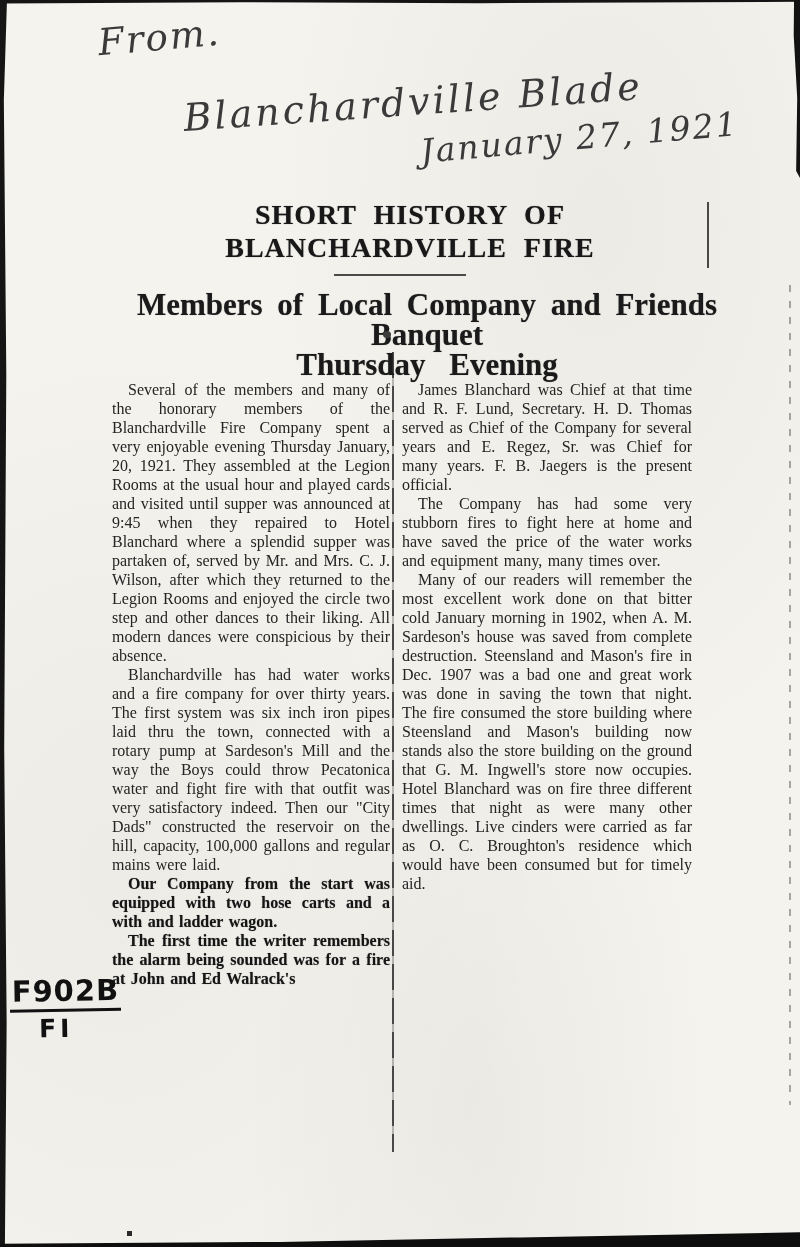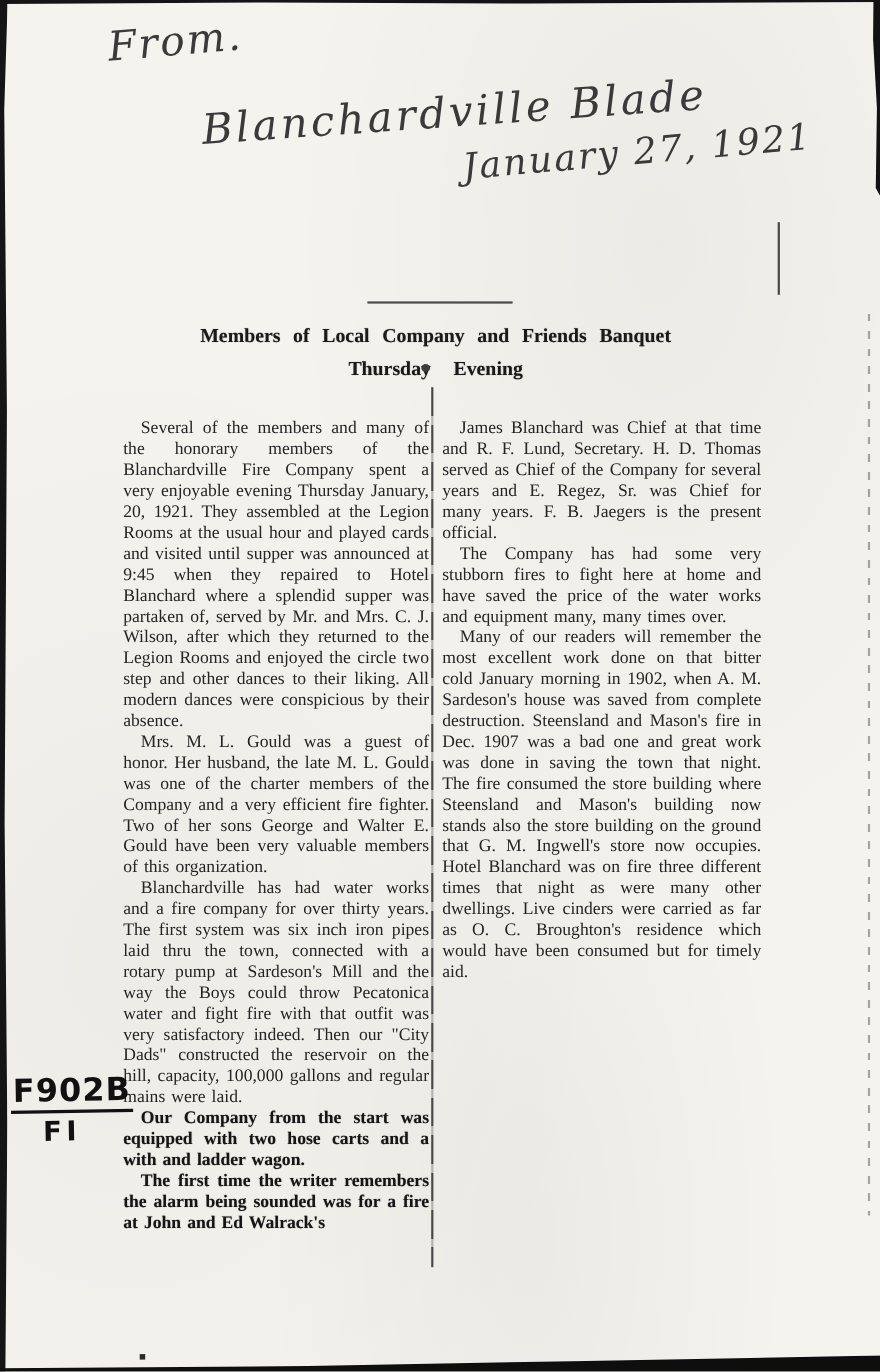--- a/index.html
+++ b/index.html
@@ -40,22 +40,22 @@
   .hand-date{left:420px;top:118px;font-size:33px;transform:rotate(-5deg);letter-spacing:2px;}
 
   
   .headline{position:absolute;left:108px;top:198px;width:604px;text-align:center;
     font-weight:700;font-size:28px;line-height:33px;letter-spacing:1px;color:#181818;
     text-shadow:0 0 1px rgba(20,20,20,.55);}
   .headline .l1{word-spacing:9px;}
   .headline .l2{word-spacing:12px;}
   .head-rule{position:absolute;left:334px;top:274px;width:132px;height:2px;background:#4a4a4a;
     box-shadow:8px 0 0 -1px #6a6a6a;}
-  .subhead{position:absolute;left:92px;top:290px;width:608px;text-align:center;
-    font-weight:700;font-size:18px;line-height:30px;color:#1a1a1a;
+  .subhead{position:absolute;left:123px;top:290px;width:608px;text-align:center;
+    font-weight:700;font-size:31px;line-height:30px;color:#1a1a1a;
     text-shadow:0 0 1px rgba(20,20,20,.45);}
   .subhead .l1{word-spacing:7px;}
   .subhead .l2{word-spacing:16px;}
   .ink-blob{position:absolute;left:383px;top:331px;width:8px;height:7px;border-radius:50%;
     background:#3c3c3c;}
   .ink-dot-bottom{position:absolute;left:127px;top:1231px;width:5px;height:5px;background:#2b2b2b;}
 
   
   .col{position:absolute;top:356px;margin-top:24px;}
   .col-left{left:112px;width:278px;}
@@ -82,32 +82,32 @@
   <div class="edge-bottom"></div>
   <div class="right-dash-rule"></div>
   <div class="headline-side-rule"></div>
   <div class="column-divider"></div>
 
   <div class="hand hand-from">From.</div>
   <div class="hand hand-source">Blanchardville Blade</div>
   <div class="hand hand-date">January 27, 1921</div>
 
   <div class="headline">
+    <div class="l1">SHORT HISTORY OF BLANCHARDVILLE FIRE</div>
   </div>
   <div class="head-rule"></div>
   <div class="subhead">
     <div class="l1">Members of Local Company and Friends Banquet</div>
     <div class="l2">Thursday Evening</div>
   </div>
   <div class="ink-blob"></div>
   <div class="ink-dot-bottom"></div>
 
   <div class="col col-left">
     <p>Several of the members and many of the honorary members of the Blanchardville Fire Company spent a very enjoyable evening Thursday January, 20, 1921. They assembled at the Legion Rooms at the usual hour and played cards and visited until supper was announced at 9:45 when they repaired to Hotel Blanchard where a splendid supper was partaken of, served by Mr. and Mrs. C. J. Wilson, after which they returned to the Legion Rooms and enjoyed the circle two step and other dances to their liking. All modern dances were conspicious by their absence.</p>
-    <p>Mrs. M. L. Gould was a guest of honor. Her husband, the late M. L. Gould was one of the charter members of the Company and a very efficient fire fighter. Two of her sons George and Walter E. Gould have been very valuable members of this organization.</p>
     <p>Blanchardville has had water works and a fire company for over thirty years. The first system was six inch iron pipes laid thru the town, connected with a rotary pump at Sardeson's Mill and the way the Boys could throw Pecatonica water and fight fire with that outfit was very satisfactory indeed. Then our "City Dads" constructed the reservoir on the hill, capacity, 100,000 gallons and regular mains were laid.</p>
     <p class="heavy">Our Company from the start was equipped with two hose carts and a with and ladder wagon.</p>
     <p class="heavy">The first time the writer remembers the alarm being sounded was for a fire at John and Ed Walrack's</p>
   </div>
   <div class="col col-right">
     <p>James Blanchard was Chief at that time and R. F. Lund, Secretary. H. D. Thomas served as Chief of the Company for several years and E. Regez, Sr. was Chief for many years. F. B. Jaegers is the present official.</p>
     <p>The Company has had some very stubborn fires to fight here at home and have saved the price of the water works and equipment many, many times over.</p>
     <p>Many of our readers will remember the most excellent work done on that bitter cold January morning in 1902, when A. M. Sardeson's house was saved from complete destruction. Steensland and Mason's fire in Dec. 1907 was a bad one and great work was done in saving the town that night. The fire consumed the store building where Steensland and Mason's building now stands also the store building on the ground that G. M. Ingwell's store now occupies. Hotel Blanchard was on fire three different times that night as were many other dwellings. Live cinders were carried as far as O. C. Broughton's residence which would have been consumed but for timely aid.</p>
   </div>
 

